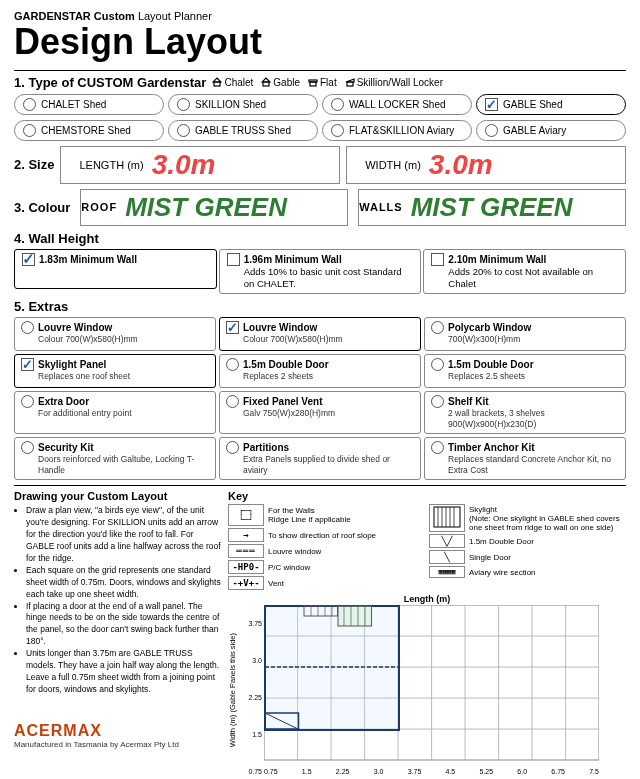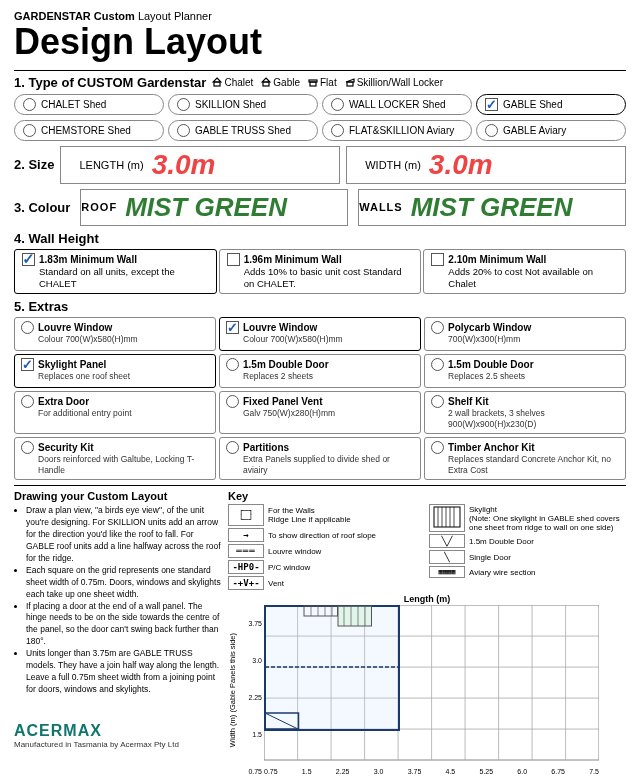--- a/index.html
+++ b/index.html
@@ -190,21 +190,21 @@
       list-style: disc;
       padding-left: 12px;
     }
     .acermax-logo {
       margin-top: 8px;
       font-size: 10px;
     }
     .acermax-name {
       font-weight: 900;
       font-size: 16px;
-      color: #0f766e;
+      color: #c2410c;
       letter-spacing: 1px;
       margin-top: 26px;
     }
     .acermax-sub { font-size: 8px; color: #333; }
     .drawing-right {
       flex: 1;
     }
     .key-title {
       font-size: 11px;
       font-weight: bold;
@@ -336,21 +336,20 @@
   </div>
 
   <div style="display:flex; align-items:center; gap:6px; margin-bottom:3px;">
     <span class="section-num">4. Wall Height</span>
   </div>
   <div class="wall-height-row">
     <div class="wall-option" style="border-color:#000;">
       <div class="check-box checked" style="font-size:15px; color:#1a5fb4;">✓</div>
       <div class="wall-option-text">
         <div class="wall-option-title">1.83m Minimum Wall</div>
-        <div>Standard on all units, except the CHALET</div>
       </div>
     </div>
     <div class="wall-option">
       <div class="check-box"></div>
       <div class="wall-option-text">
         <div class="wall-option-title">1.96m Minimum Wall</div>
         <div>Adds 10% to basic unit cost Standard on CHALET.</div>
       </div>
     </div>
     <div class="wall-option">

